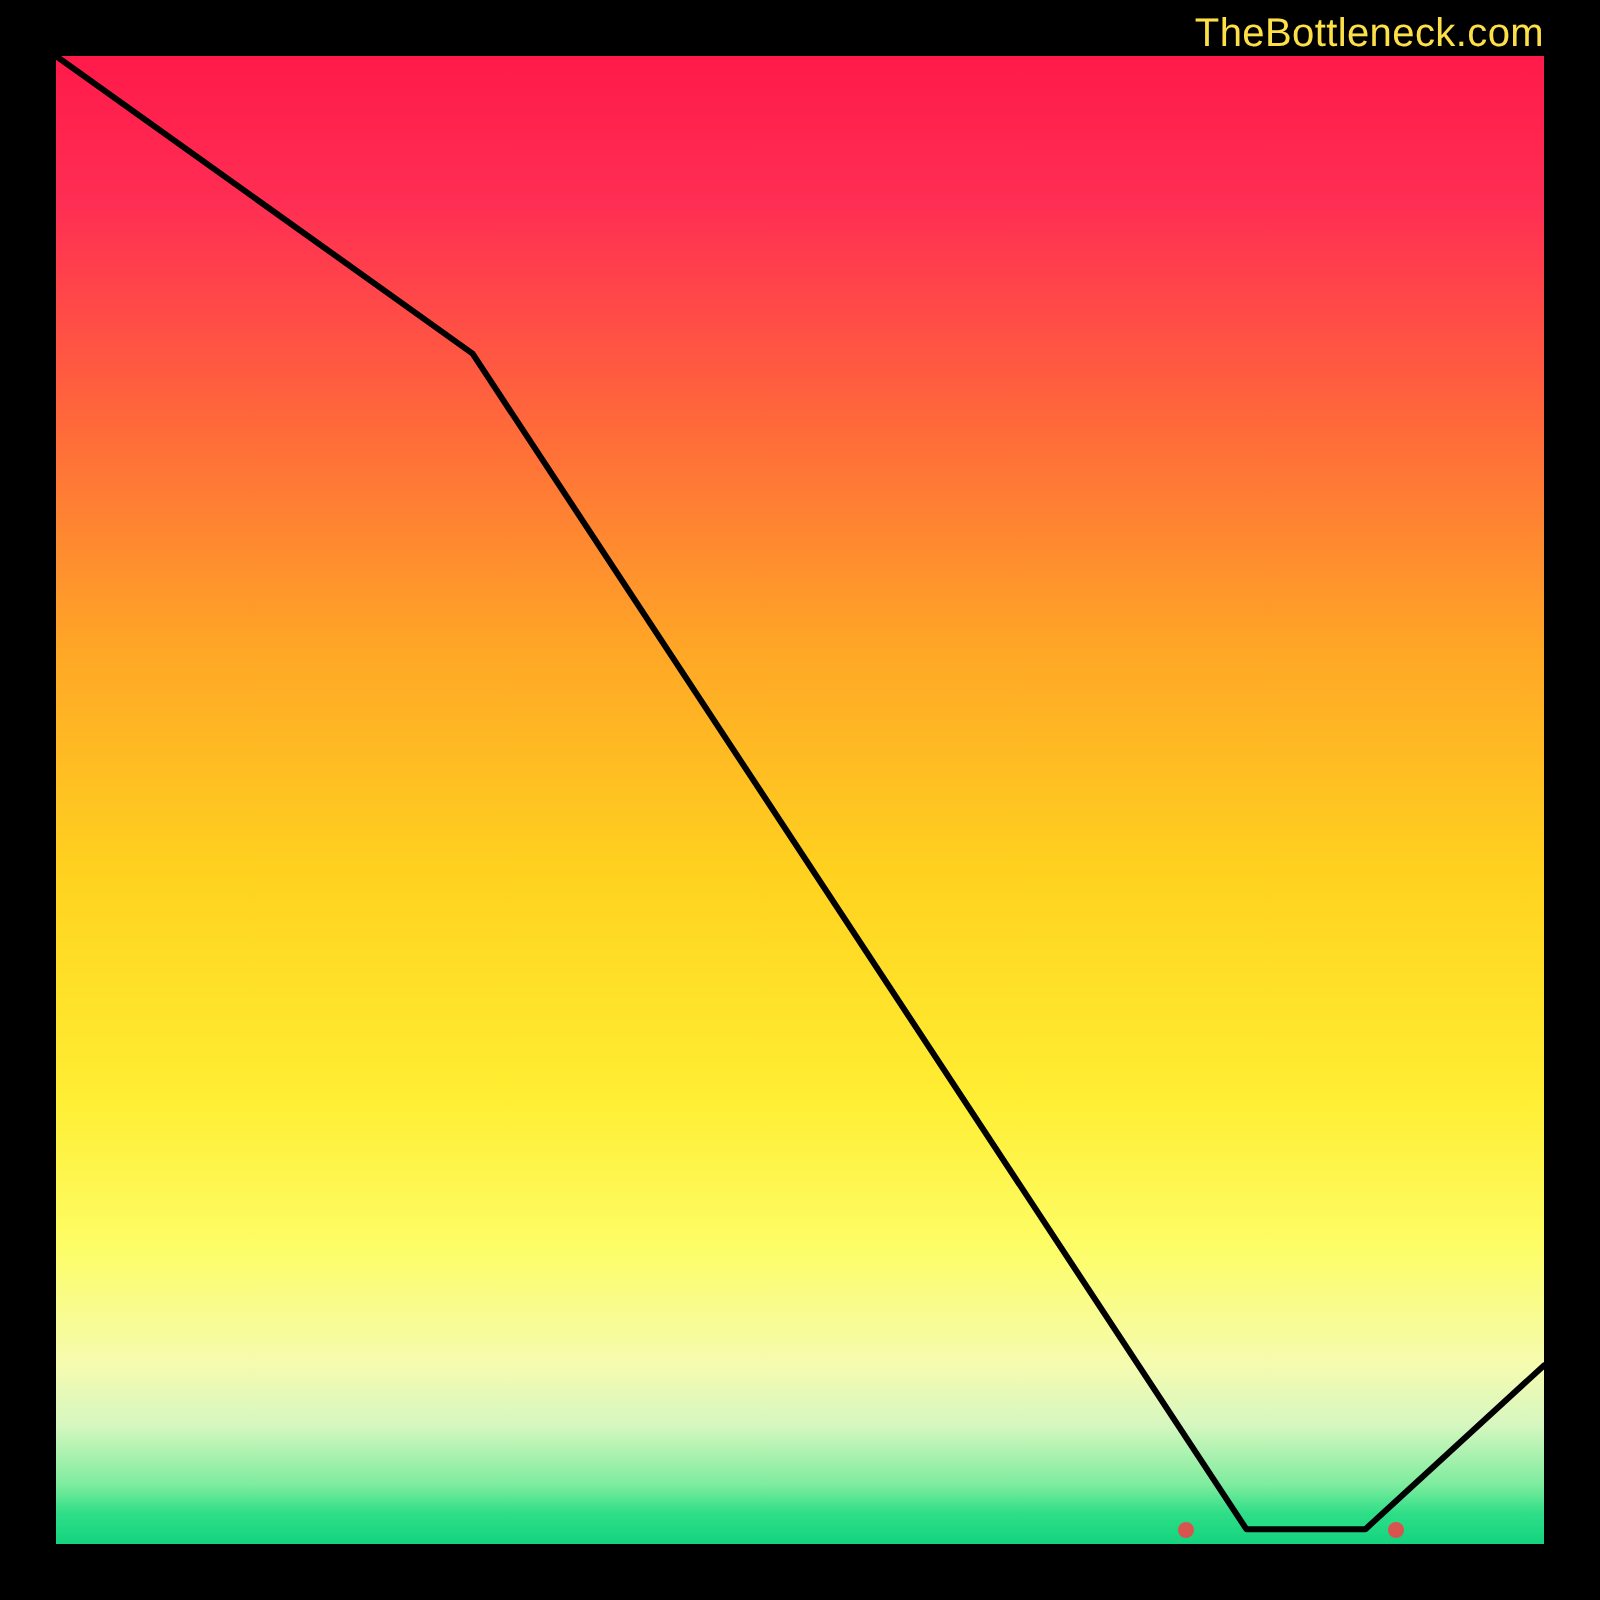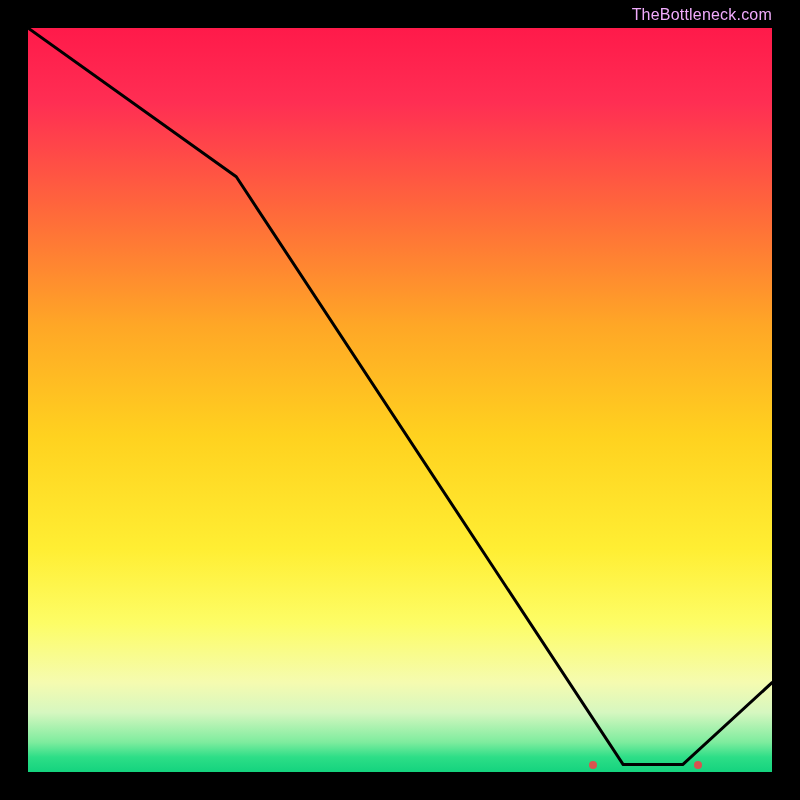--- a/index.html
+++ b/index.html
@@ -8,22 +8,22 @@
     width: 800px;
     height: 800px;
     background: #000;
     position: relative;
     font-family: Arial, sans-serif;
   }
   .attribution {
     position: absolute;
     top: 6px;
     right: 28px;
-    color: #f0abfc;
-    font-size: 16px;
+    color: #fde047;
+    font-size: 20px;
     letter-spacing: 0.2px;
   }
   .plot-area {
     position: absolute;
     left: 28px;
     top: 28px;
     width: 744px;
     height: 744px;
   }
   .gradient-bg {

